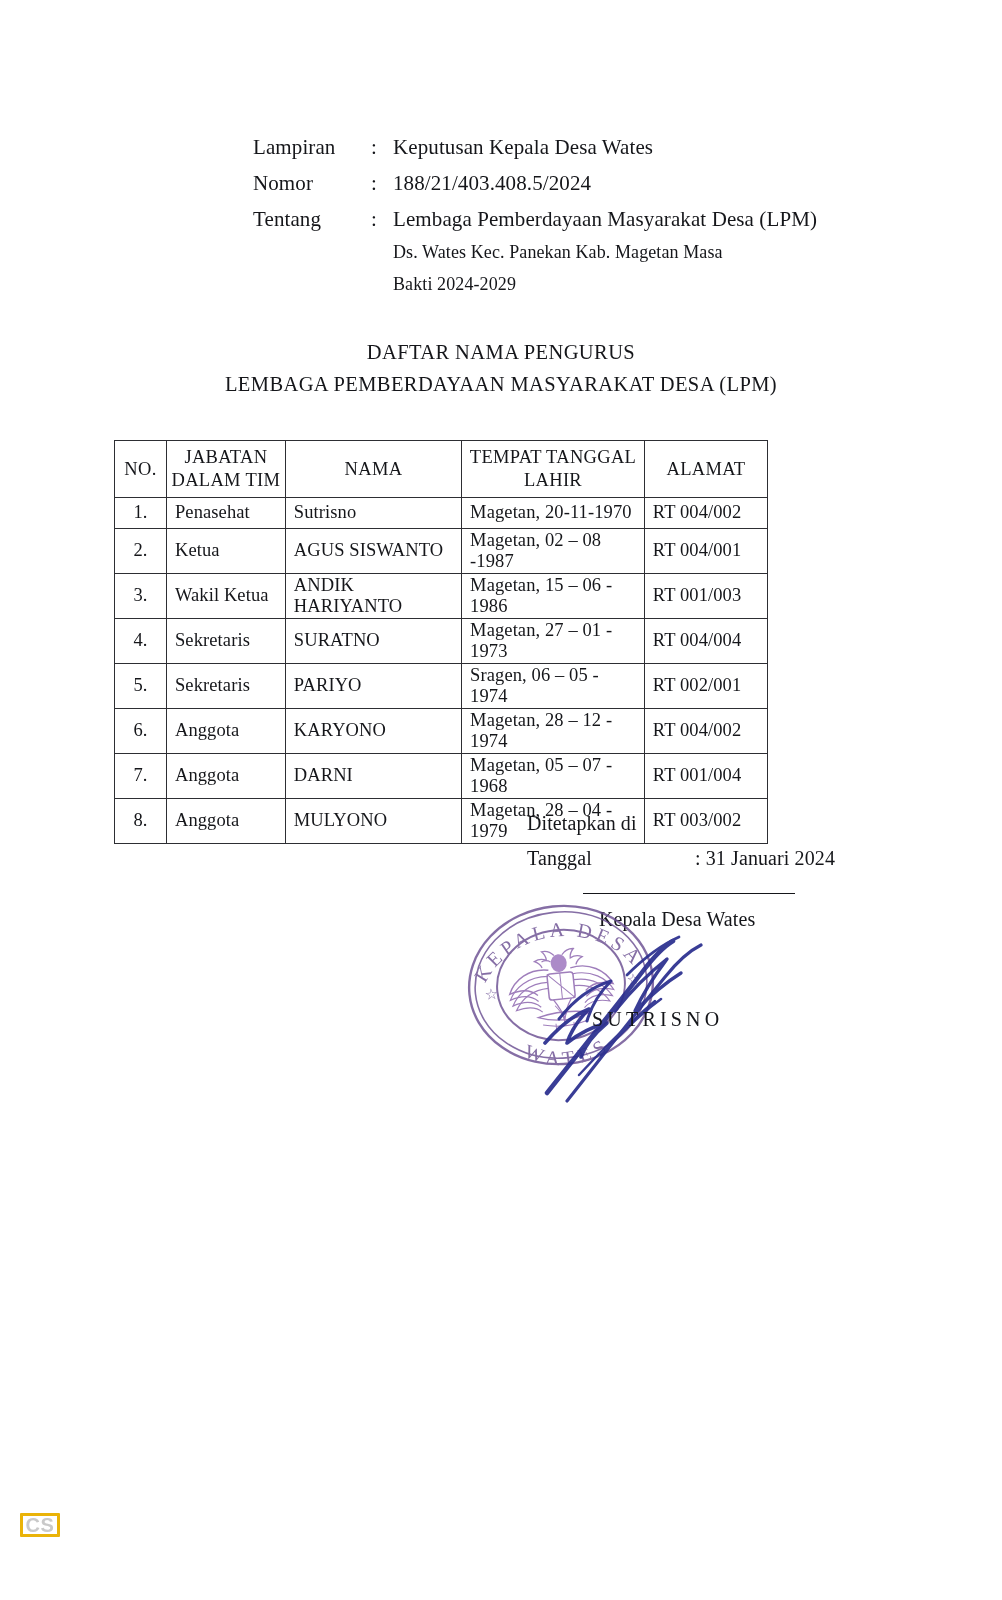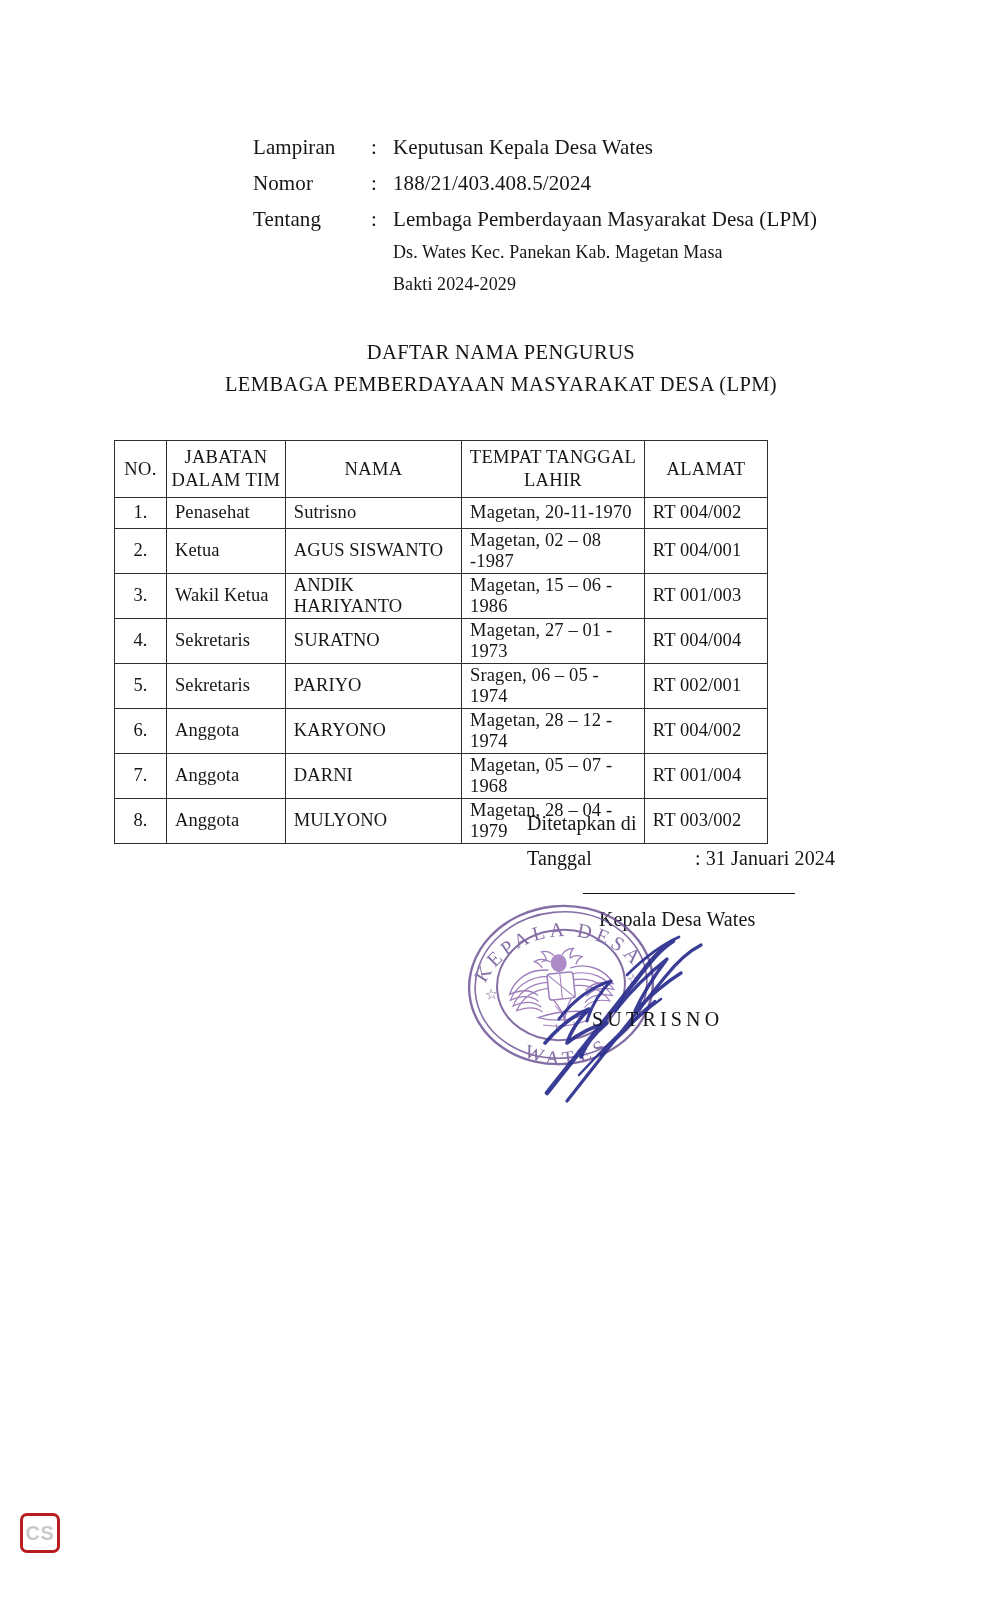--- a/index.html
+++ b/index.html
@@ -187,23 +187,23 @@
   .cs-watermark {
     position: absolute;
     left: 20px;
     top: 1513px;
     display: flex;
     align-items: center;
     gap: 14px;
   }
   .cs-logo {
     width: 40px;
-    height: 40px;
-    border: 3px solid #b91c1c;
-    border-radius: 7px;
+    height: 24px;
+    border: 3px solid #eab308;
+    border-radius: 1px;
     display: flex;
     align-items: center;
     justify-content: center;
     font-family: "Liberation Sans", sans-serif;
     font-size: 20px;
     font-weight: bold;
     color: #c9c9c9;
     letter-spacing: 0.5px;
   }
   .cs-text {

